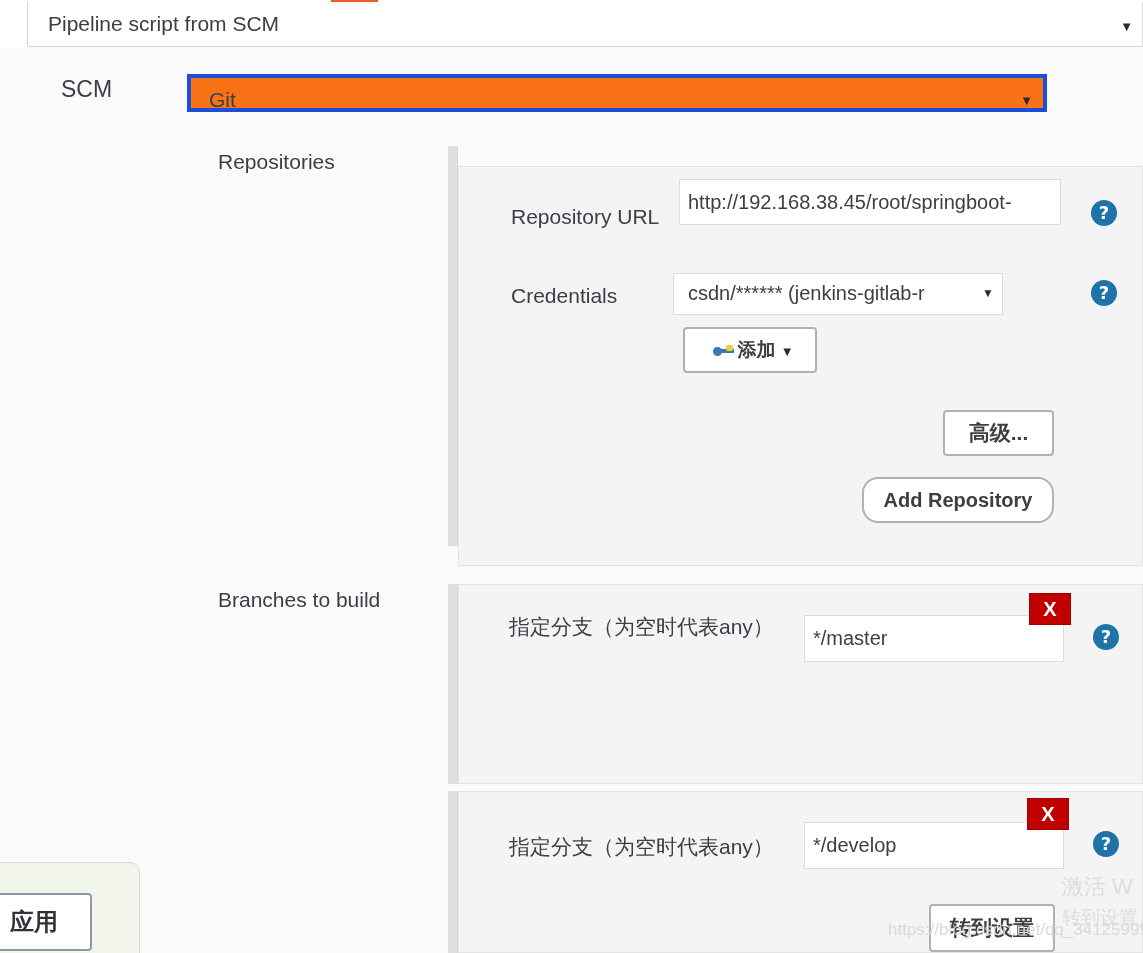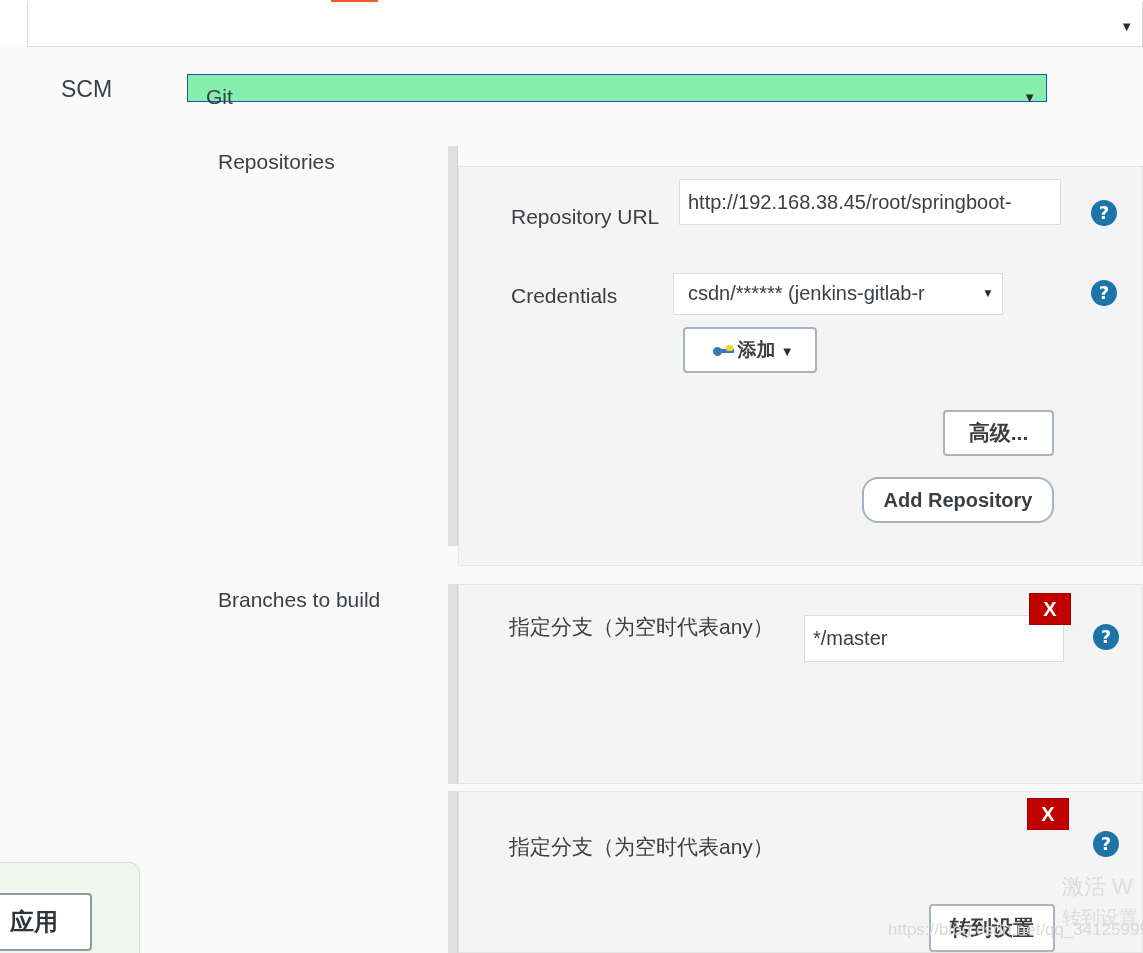--- a/index.html
+++ b/index.html
@@ -85,23 +85,23 @@
   
   .scm-label {
     position: absolute;
     left: 61px; top: 76px;
     font-size: 23px;
     color: #3a3f44;
   }
   .scm-select {
     position: absolute;
     left: 187px; top: 74px;
-    width: 860px; height: 28px;
-    background: #86efac;
-    border: 1px solid #1d4ed8;
+    width: 860px; height: 38px;
+    background: #f97316;
+    border: 4px solid #1d4ed8;
     box-sizing: border-box;
   }
   .scm-select .value {
     position: absolute;
     left: 18px; top: 10px;
     font-size: 21px;
     color: #3a3f44;
   }
   .scm-select .caret {
     position: absolute;
@@ -306,20 +306,21 @@
 
 <div class="page">
 
   <div class="top-strip">
     <div class="orange-tab"></div>
     <div class="blue-rule"></div>
     <div class="blue-rule-end"></div>
   </div>
 
   <div class="def-select">
+    <span class="label">Pipeline script from SCM</span>
     <span class="caret">▼</span>
   </div>
 
   <div class="section-band"></div>
 
   <div class="scm-label">SCM</div>
   <div class="scm-select">
     <span class="value">Git</span>
     <span class="caret">▼</span>
   </div>
@@ -358,20 +359,21 @@
   <div class="panel" style="left:458px; top:584px; width:685px; height:200px;">
     <div class="field-label" style="left:50px; top:28px;">指定分支（为空时代表any）</div>
     <div class="text-input" style="left:345px; top:30px; width:260px; height:47px;">*/master</div>
     <div class="btn-delete" style="left:570px; top:8px; width:42px; height:32px;">X</div>
     <div class="help-icon" style="left:634px; top:39px;">?</div>
   </div>
 
   <div class="panel-grip" style="left:448px; top:791px; height:162px;"></div>
   <div class="panel" style="left:458px; top:791px; width:685px; height:162px;">
     <div class="field-label" style="left:50px; top:41px;">指定分支（为空时代表any）</div>
+    <div class="text-input" style="left:345px; top:30px; width:260px; height:47px;">*/develop</div>
     <div class="btn-delete" style="left:568px; top:6px; width:42px; height:32px;">X</div>
     <div class="help-icon" style="left:634px; top:39px;">?</div>
 
     <div class="btn" style="left:470px; top:112px; width:126px; height:48px; font-size:21px; line-height:44px;">转到设置</div>
   </div>
 
   <div class="apply-panel"></div>
   <div class="btn-apply">应用</div>
 
   <div class="wm-url">https://blog.csdn.net/qq_34125999</div>

